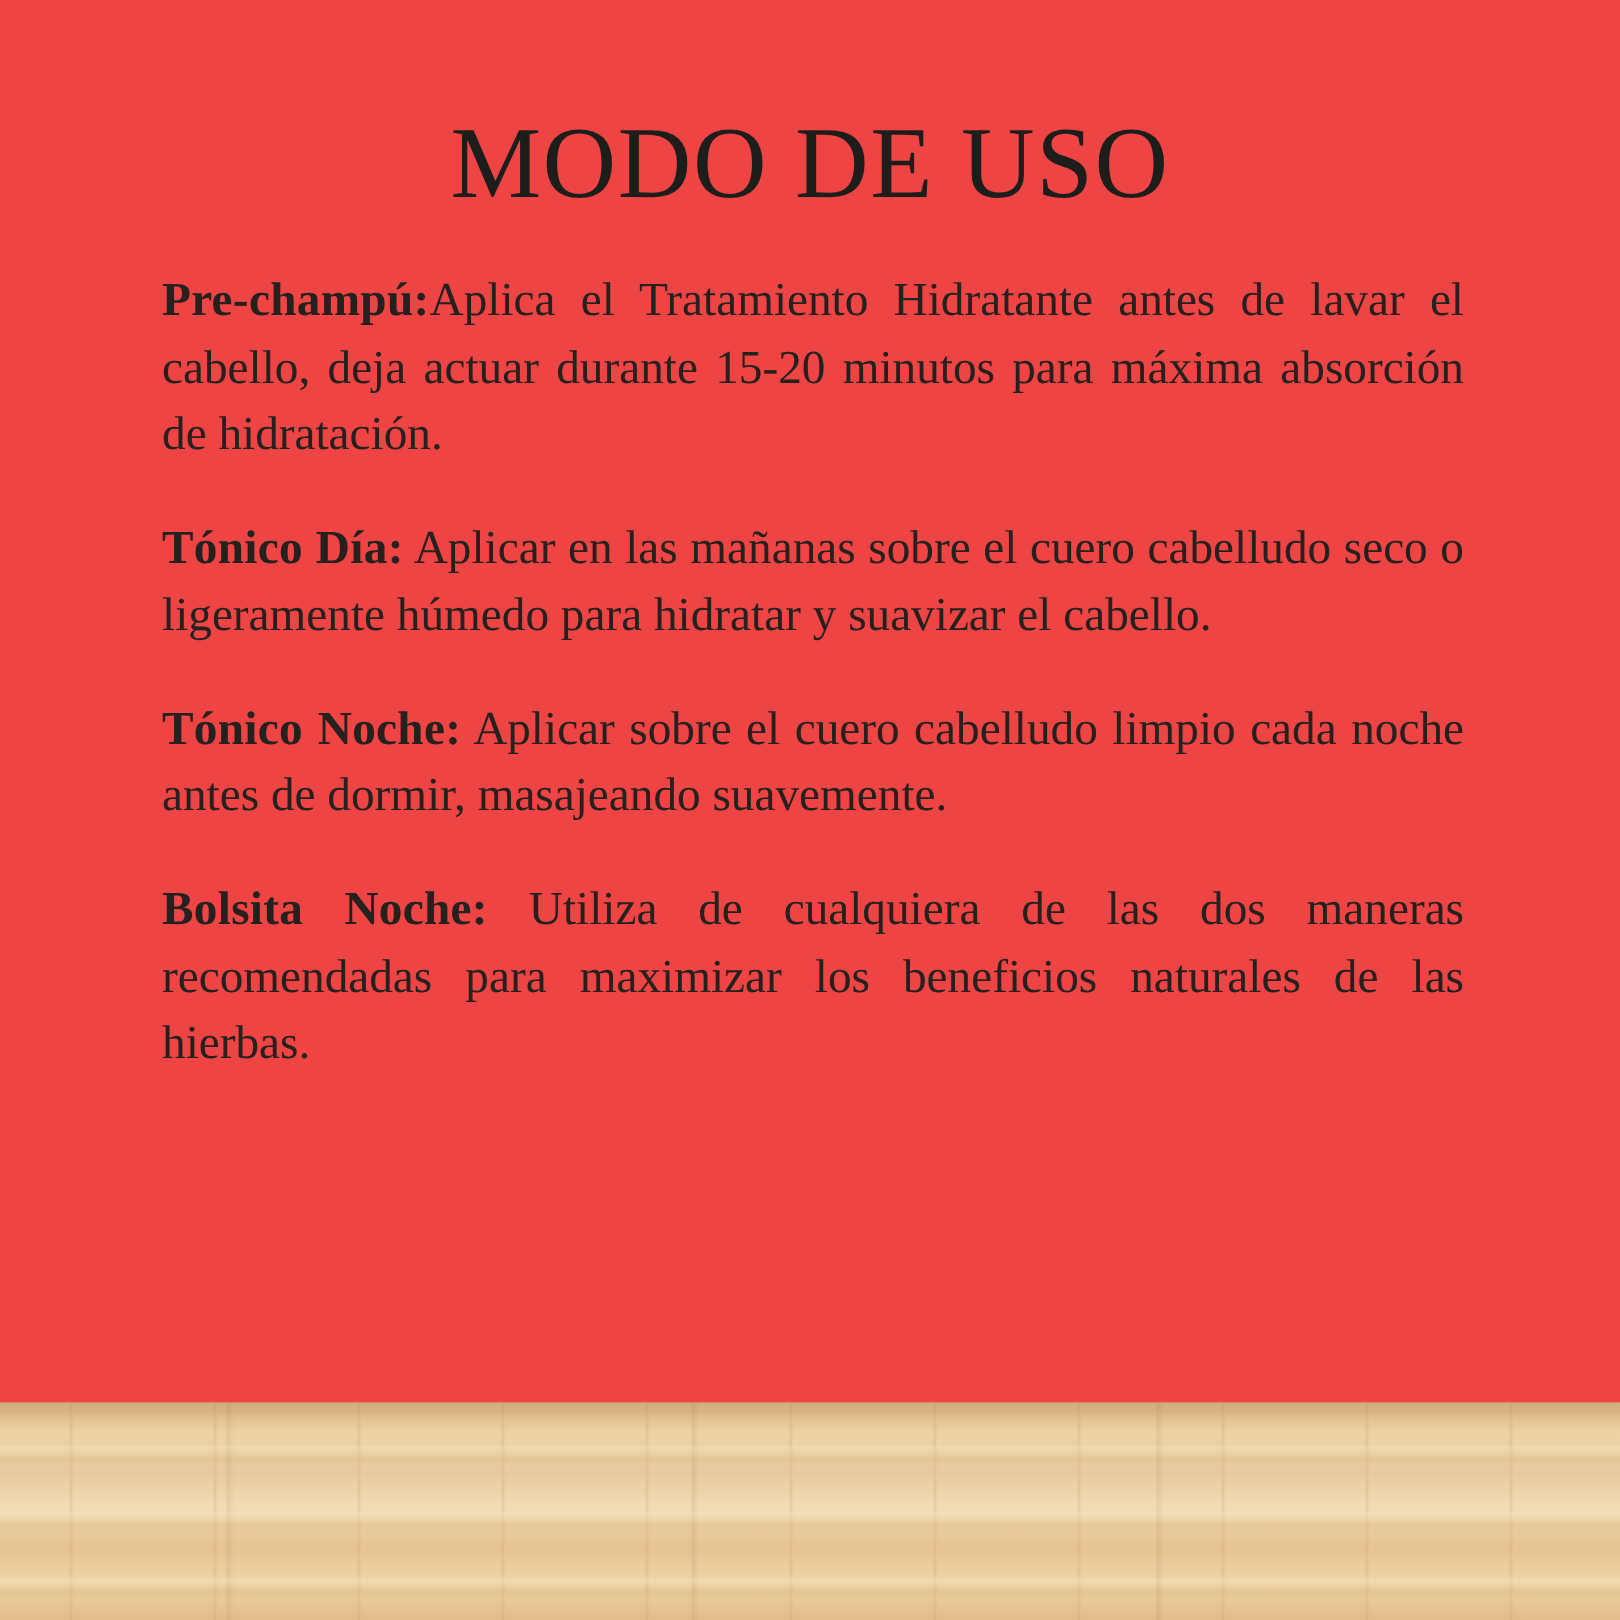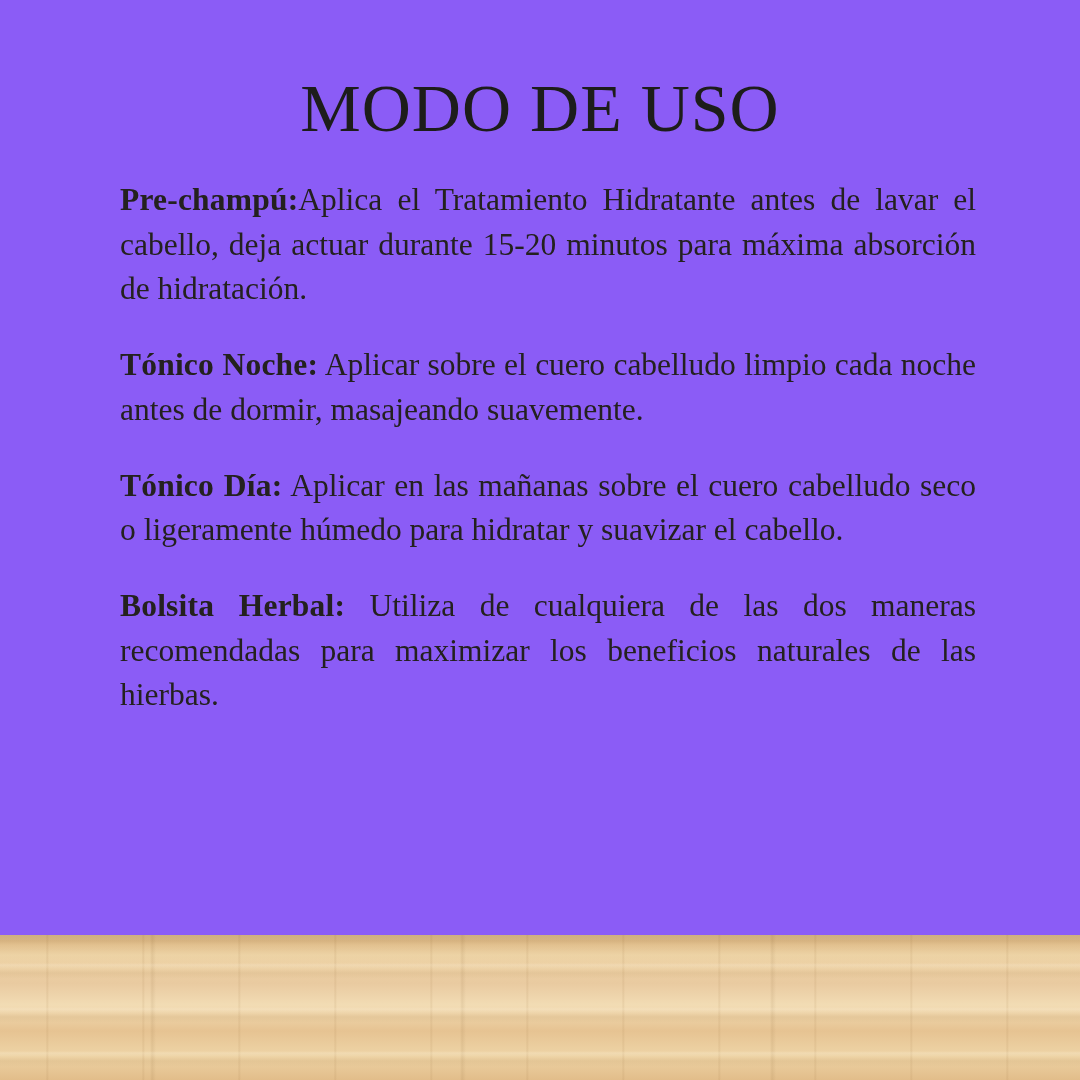--- a/index.html
+++ b/index.html
@@ -11,21 +11,21 @@
     height: 1080px;
     background: #f2f1ef;
     font-family: "Liberation Serif", serif;
     overflow: hidden;
     position: relative;
   }
 
   .page {
     position: absolute;
     inset: 0;
-    background: #8b5cf6;
+    background: #ef4444;
   }
 
   .title {
     position: absolute;
     top: 74px;
     left: 0;
     width: 1080px;
     text-align: center;
     font-family: "Liberation Serif", serif;
     font-size: 68px;
@@ -36,21 +36,21 @@
   }
 
   .content {
     position: absolute;
     top: 178px;
     left: 108px;
     width: 868px;
   }
 
   .para {
-    margin: 0 0 31px 12px;
+    margin: 0 0 31px 0;
     font-size: 31.5px;
     line-height: 1.42;
     color: #24211f;
     text-align: justify;
     text-justify: inter-word;
   }
   .para:last-child { margin-bottom: 0; }
 
   .para .lead {
     font-weight: bold;
@@ -116,28 +116,28 @@
   <div class="title">MODO DE USO</div>
 
   <div class="content">
 
     <p class="para">
       <span class="lead">Pre-champú:</span><span>Aplica el Tratamiento Hidratante antes de lavar el cabello, deja actuar durante 15-20 minutos para máxima absorción de hidratación.</span>
     </p>
 
 
     <p class="para">
+      <span class="lead">Tónico Día:</span><span> Aplicar en las mañanas sobre el cuero cabelludo seco o ligeramente húmedo para hidratar y suavizar el cabello.</span>
+    </p>
+
+    <p class="para">
       <span class="lead">Tónico Noche:</span><span> Aplicar sobre el cuero cabelludo limpio cada noche antes de dormir, masajeando suavemente.</span>
     </p>
 
     <p class="para">
-      <span class="lead">Tónico Día:</span><span> Aplicar en las mañanas sobre el cuero cabelludo seco o ligeramente húmedo para hidratar y suavizar el cabello.</span>
-    </p>
-
-    <p class="para">
-      <span class="lead">Bolsita Herbal:</span><span> Utiliza de cualquiera de las dos maneras recomendadas para maximizar los beneficios naturales de las hierbas.</span>
+      <span class="lead">Bolsita Noche:</span><span> Utiliza de cualquiera de las dos maneras recomendadas para maximizar los beneficios naturales de las hierbas.</span>
     </p>
 
   </div>
 
   <div class="floor"></div>
 
 </div>
 
 </body></html>

